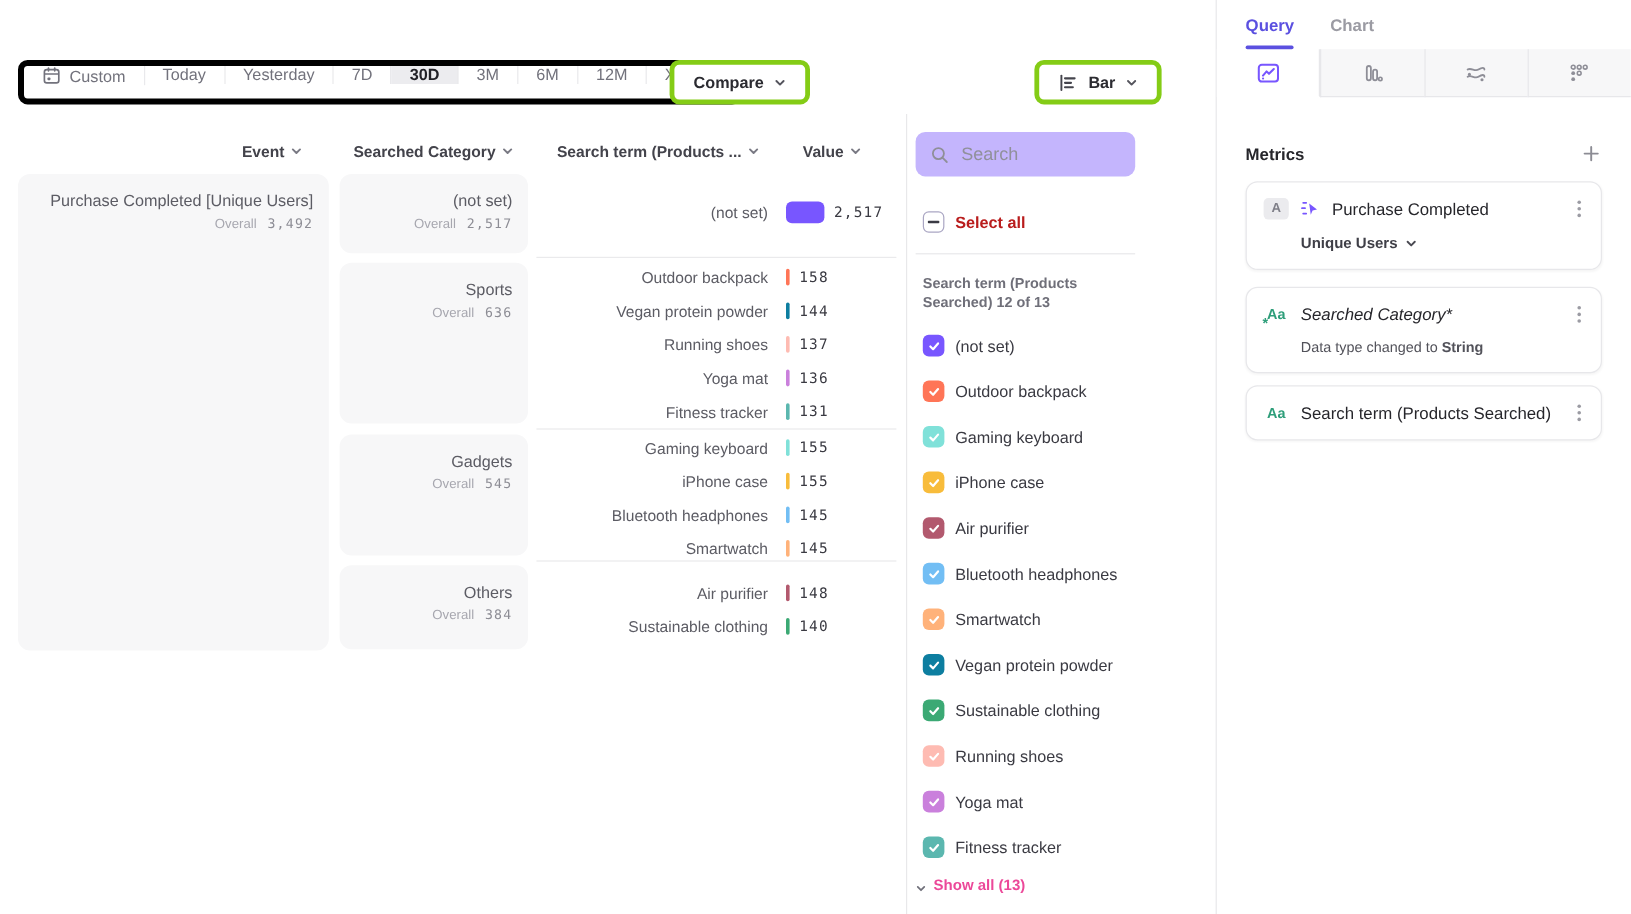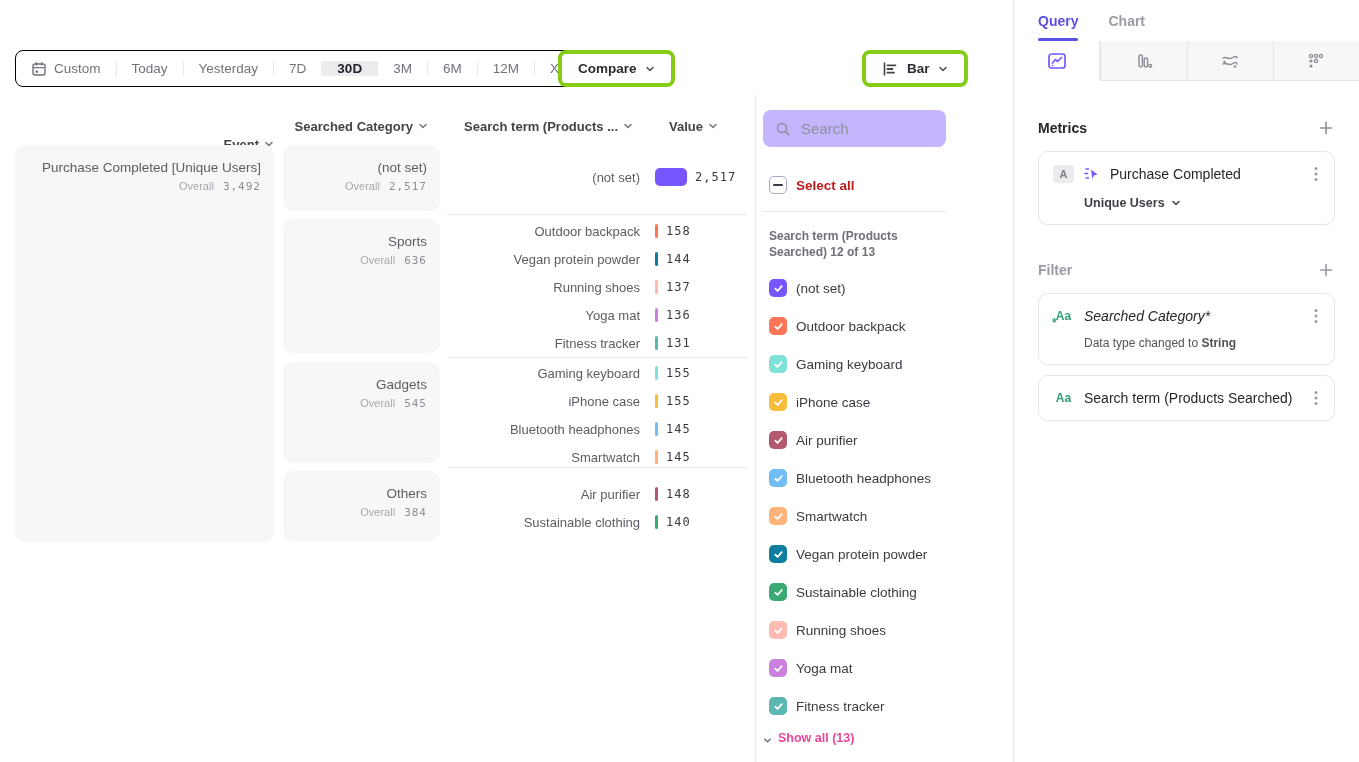--- a/index.html
+++ b/index.html
@@ -1,22 +1,22 @@
 <!DOCTYPE html>
 <html><head>
 <meta charset="utf-8">
 <style>
   *{margin:0;padding:0;box-sizing:border-box}
   html,body{width:1359px;height:762px;overflow:hidden}
   body{font-family:"Liberation Sans",sans-serif;background:#fff;position:relative;color:#26262b}
   svg{display:block}
 
   
-  .date-group{position:absolute;left:15px;top:50px;height:37px;display:flex;align-items:center;
-    border:1px solid #000000;border-radius:8px;background:#fff;overflow:hidden}
+  .date-group{position:absolute;left:15px;top:50px;height:37px;display:flex;align-items:flex-start;
+    border:5px solid #000000;border-radius:8px;background:#fff;overflow:hidden}
   .dr-btn{display:flex;align-items:center;gap:7px;padding:0 15px;font-size:13.5px;color:#72727c;
     border-right:1px solid #e9e9ec;cursor:pointer;white-space:nowrap}
   .dr-btn:last-child{border-right:none}
   .dr-btn.active{background:#ececef;color:#222228;font-weight:bold}
   .pill-btn{position:absolute;height:37px;display:flex;align-items:center;gap:8px;padding:0 16px;
     border:4px solid #84cc16;border-radius:8px;background:#fff;font-size:13.5px;font-weight:bold;color:#2b2b31;cursor:pointer}
   #compare-btn{left:558px;top:50px}
   #chart-type-btn{left:862px;top:50px}
 
   
@@ -149,21 +149,21 @@
     </span>
   <span>Bar</span>
   <span>
       <svg width="10" height="10" viewBox="0 0 10 10">
         <polyline points="2,3.5 5,6.5 8,3.5" fill="none" stroke="#55555d" stroke-width="1.6" stroke-linecap="round" stroke-linejoin="round"></polyline>
       </svg>
     </span>
 </div>
 
 <div id="table-area">
-    <div class="col-head" style="left: 114px; width: 160px; margin-top: 18px;">
+    <div class="col-head" style="left: 92px; width: 160px;">
       <span>Event</span>
       <span>
         <svg width="10" height="10" viewBox="0 0 10 10">
           <polyline points="2,3.5 5,6.5 8,3.5" fill="none" stroke="#7a7a84" stroke-width="1.6" stroke-linecap="round" stroke-linejoin="round"></polyline>
         </svg>
       </span>
     </div>
     <div class="col-head" style="left: 283px; width: 145px;">
       <span>Searched Category</span>
       <span>
@@ -495,29 +495,20 @@
         </span>
       </div>
       <div class="sub-row">
         <span>Unique Users</span>
         <svg width="10" height="10" viewBox="0 0 10 10">
             <polyline points="2,3.5 5,6.5 8,3.5" fill="none" stroke="#4a4a52" stroke-width="1.6" stroke-linecap="round" stroke-linejoin="round"></polyline>
           </svg>
       </div>
     </div>
 
-    <div class="sec-head" style="margin-top:36px">
-      <span class="title muted">Filter</span>
-      <span class="plus-btn">
-        <svg width="14" height="14" viewBox="0 0 14 14">
-            <line x1="7" y1="1.5" x2="7" y2="12.5" stroke="#9b9ba3" stroke-width="1.6" stroke-linecap="round"></line>
-            <line x1="1.5" y1="7" x2="12.5" y2="7" stroke="#9b9ba3" stroke-width="1.6" stroke-linecap="round"></line>
-          </svg>
-      </span>
-    </div>
 
 
     <div class="qcard" style="margin-top:14px">
       <div class="qrow">
         <span class="aa">Aa<i class="ast">*</i></span>
         <span class="name italic">Searched Category*</span>
         <span class="kebab">
           <svg width="4" height="16" viewBox="0 0 4 16">
               <circle cx="2" cy="2.5" r="1.5" fill="#9b9ba3"></circle>
               <circle cx="2" cy="8" r="1.5" fill="#9b9ba3"></circle>

